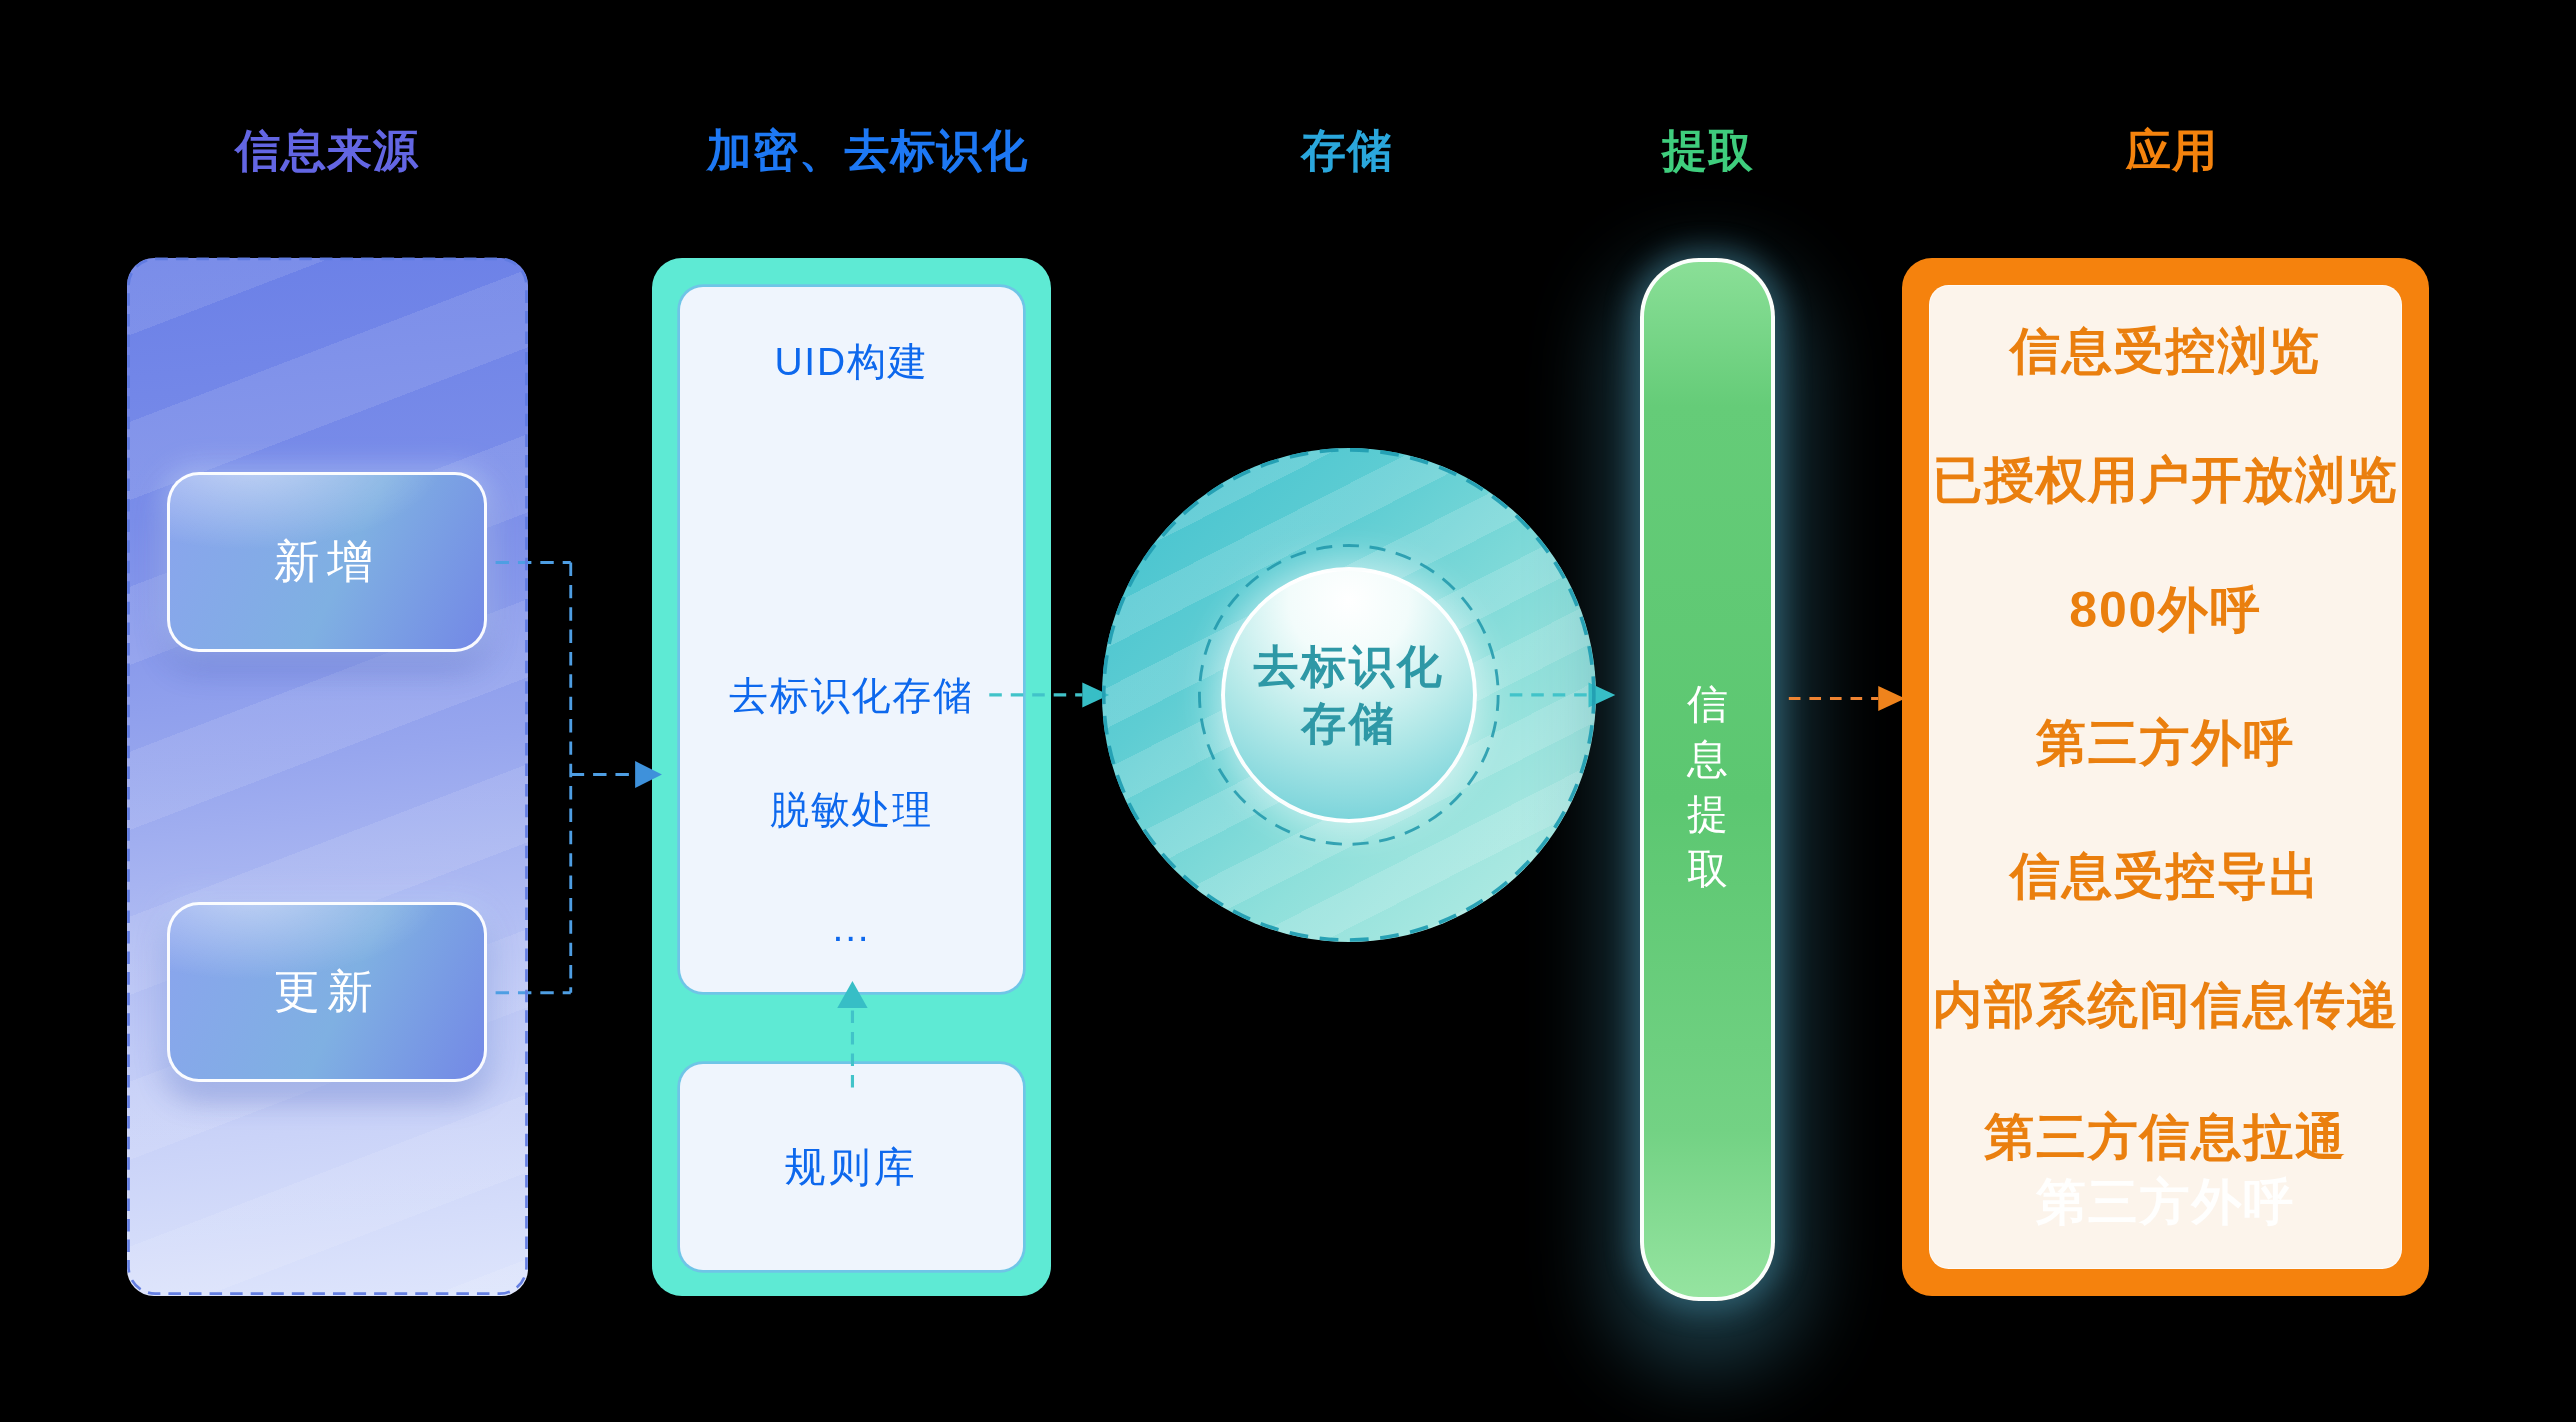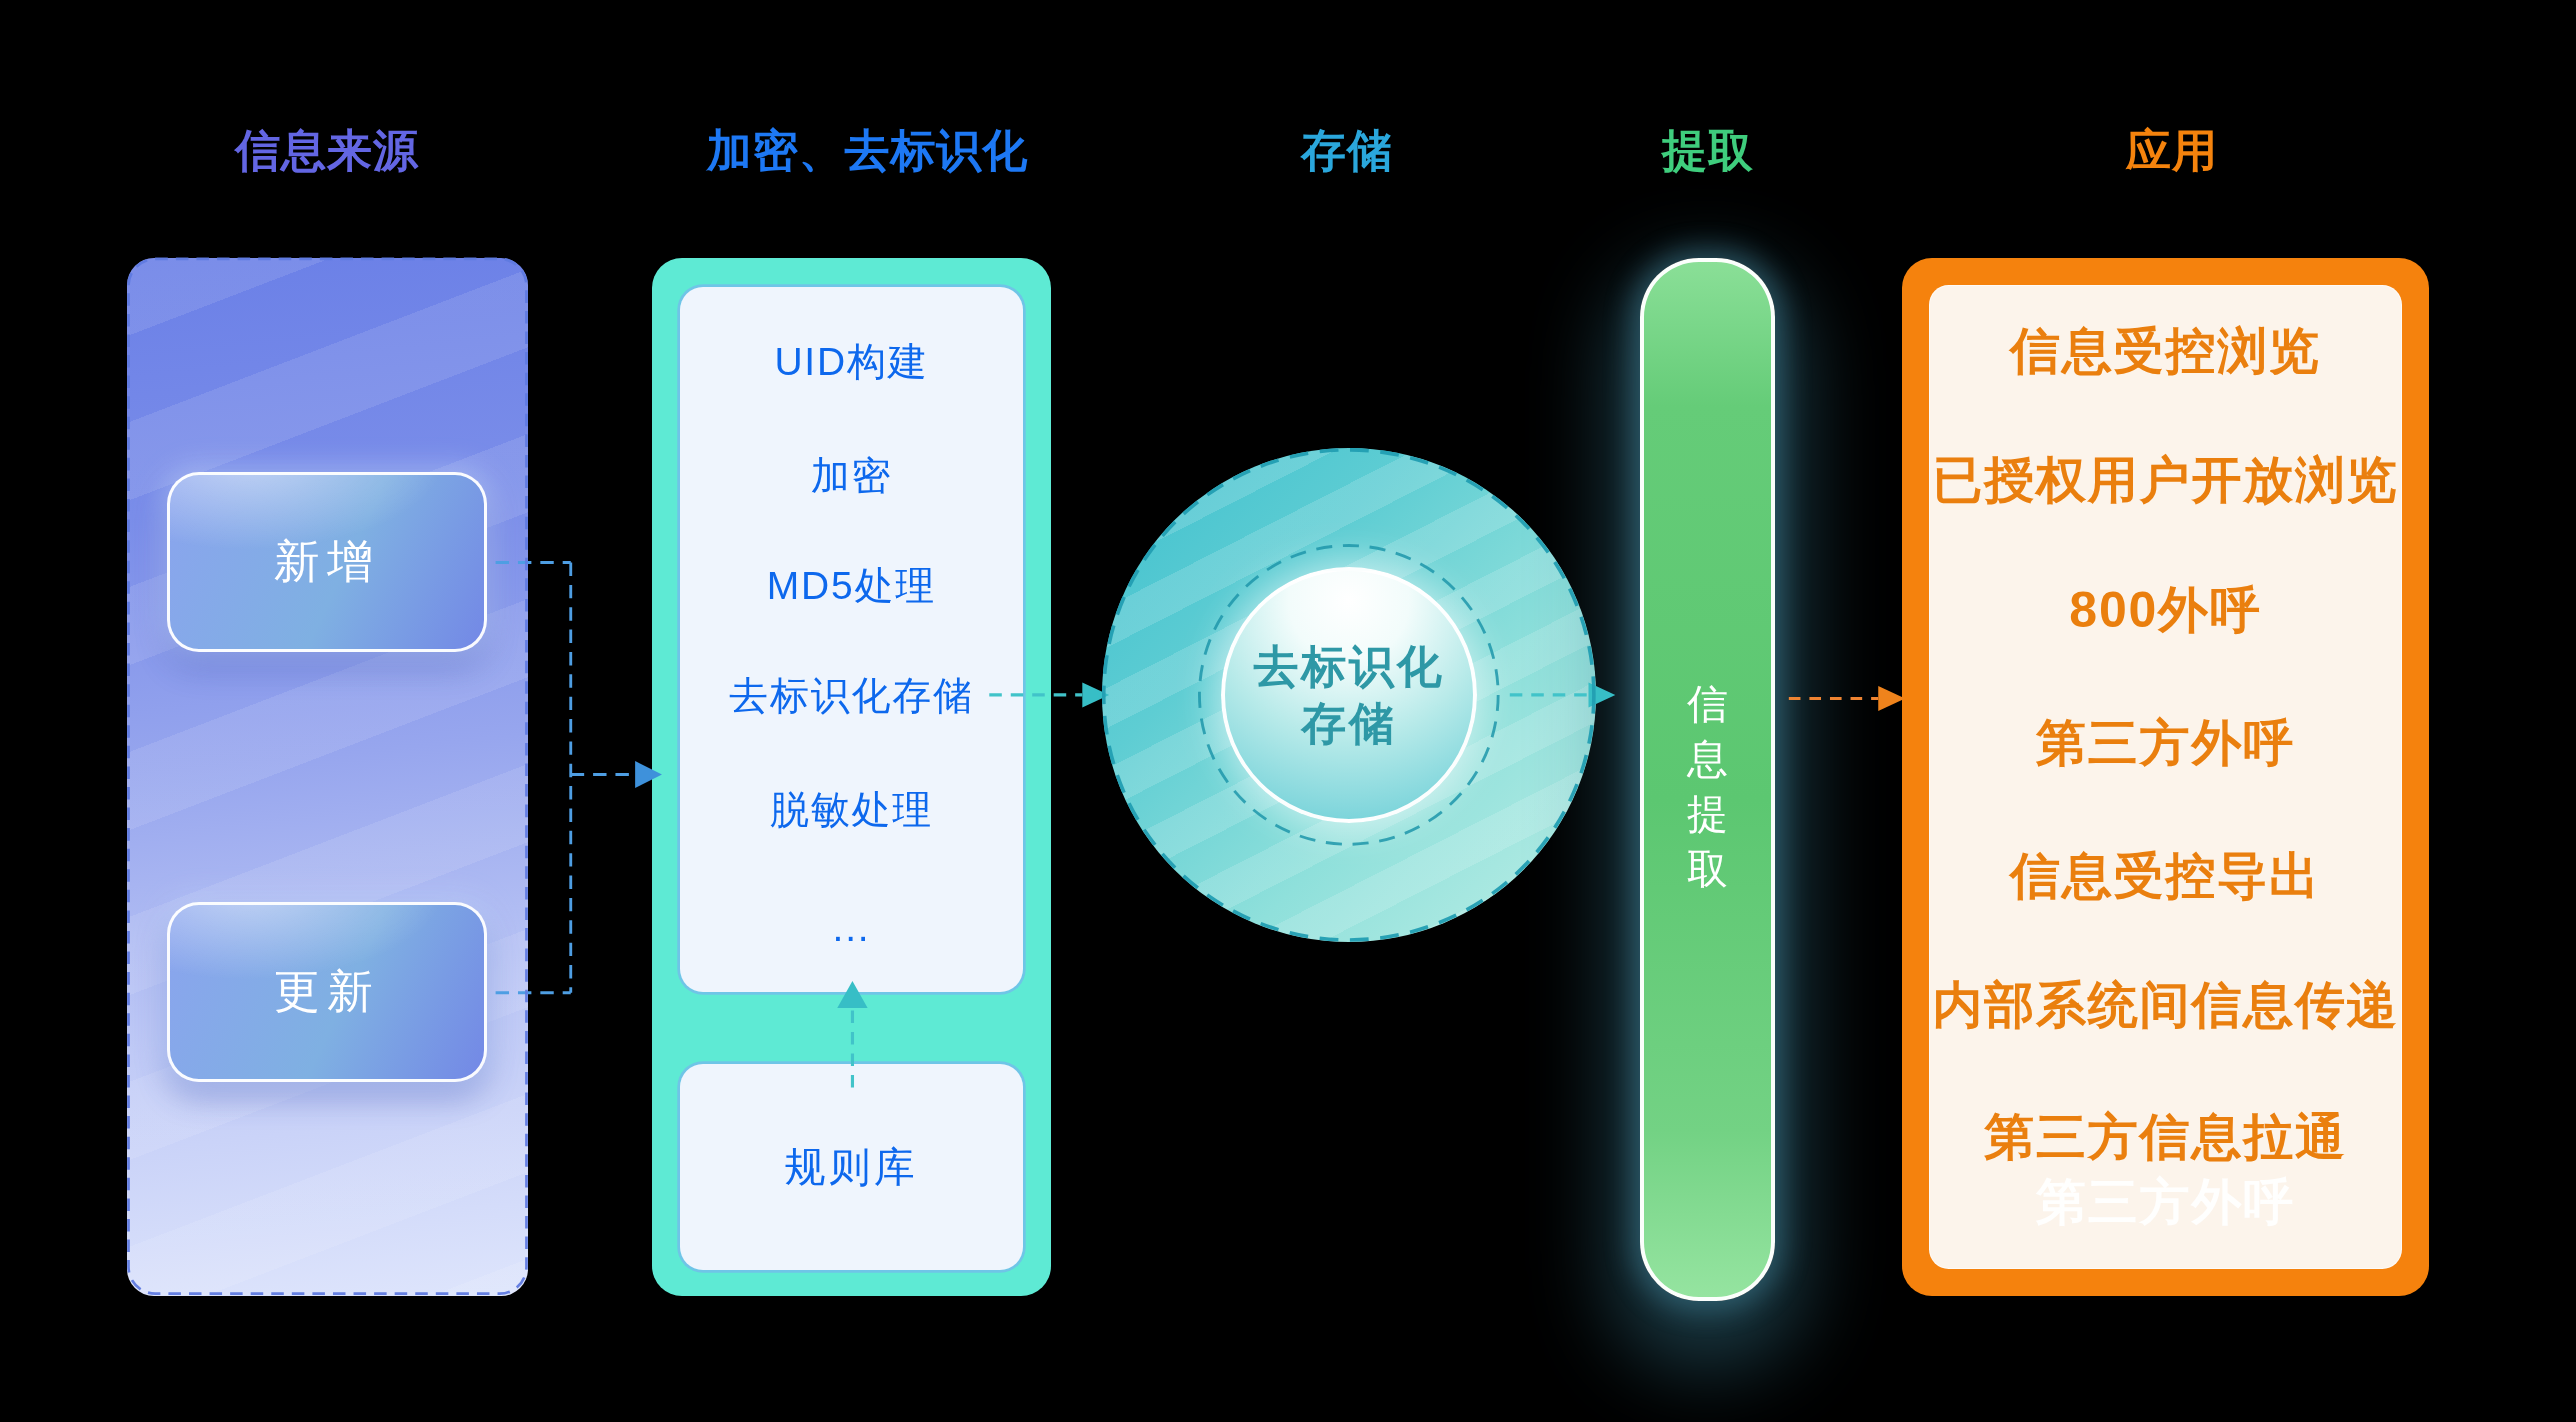--- a/index.html
+++ b/index.html
@@ -114,22 +114,20 @@
   <div class="src-btn" id="btn-add" style="left:167px;">
     <span>新增</span>
   </div>
   <div class="src-btn" id="btn-update" style="left:167px;">
     <span>更新</span>
   </div>
 
   <div class="proc-box">
     <div class="proc-inner" id="proc-steps">
       <div class="proc-item" style="top:48px;">UID构建</div>
-      <div class="proc-item" style="top:162px;">加密</div>
-      <div class="proc-item" style="top:272px;">MD5处理</div>
       <div class="proc-item" style="top:382px;">去标识化存储</div>
       <div class="proc-item" style="top:496px;">脱敏处理</div>
       <div class="proc-item" style="top:614px;">...</div>
     </div>
     <div class="proc-inner" id="proc-rule">
       <span class="rule-label">规则库</span>
     </div>
   </div>
 
   <div class="circle-outer"></div>

